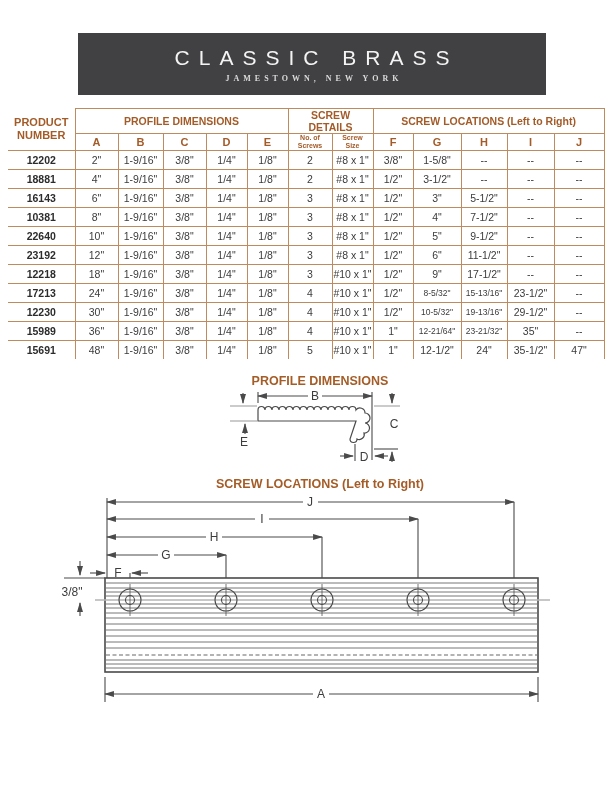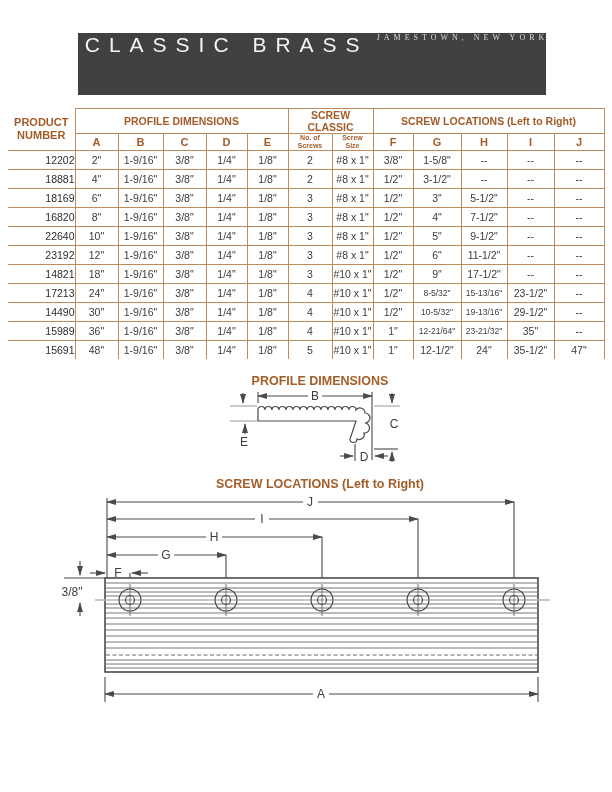--- a/index.html
+++ b/index.html
@@ -4,46 +4,46 @@
 <style>
   html,body{margin:0;padding:0;}
   body{
     width:612px;height:792px;position:relative;background:#ffffff;
     font-family:"Liberation Sans", sans-serif;overflow:hidden;
   }
   
   .banner{
     position:absolute;left:78px;top:33px;width:468px;height:62px;
     background:#414043;color:#f7f7f7;text-align:center;
-    display:flex;flex-direction:row;justify-content:center;gap:4px;
+    display:flex;flex-direction:column;justify-content:center;gap:4px;
   }
   .brand-name{
     font-size:21px;letter-spacing:9px;font-weight:400;color:#f4f4f4;
     text-indent:9px;white-space:nowrap;
   }
   .brand-loc{
-    font-family:"Liberation Serif", serif;font-size:8px;font-weight:400;
+    font-family:"Liberation Serif", serif;font-size:8px;font-weight:700;
     letter-spacing:4px;color:#dcdcdc;text-indent:4px;white-space:nowrap;
   }
   
   table.spec{
     position:absolute;left:8px;top:108px;width:596px;
     border-collapse:collapse;table-layout:fixed;
   }
   .spec th,.spec td{
     border:1.5px solid #c08a5f;text-align:center;vertical-align:middle;
     padding:0;white-space:pre-line;overflow:hidden;
   }
   .spec th{color:#a35b28;font-weight:700;}
   .spec .grp{font-size:10.5px;height:18px;}
   .spec .sub{font-size:11px;height:16px;}
   .spec .subsmall{font-size:7px;line-height:1.15;}
   .spec .corner{border-top:none;border-left:none;font-size:11px;line-height:1.2;}
   .spec td{font-size:10.5px;color:#3b3b3b;height:18px;white-space:nowrap;}
-  .spec td.prod{font-weight:400;color:#2c2c2c;border-left:none;text-align:right;}
+  .spec td.prod{font-weight:700;color:#2c2c2c;border-left:none;}
   .spec td.small{font-size:8.5px;}
   .spec tbody tr:last-child td{border-bottom:none;}
   
   .diagram-title{
     position:absolute;text-align:center;font-weight:700;font-size:12.5px;
     color:#a55d28;width:584px;left:28px;
   }
   #profile-title{top:374px;}
   #screw-title{top:477px;}
   svg{position:absolute;}
@@ -82,21 +82,21 @@
       <col style="width:48px">
       <col style="width:46px">
       <col style="width:47px">
     <col style="width:50px">
   </colgroup>
   <thead>
     <tr>
       <th class="corner" rowspan="2">PRODUCT
 NUMBER</th>
       <th class="grp" colspan="5">PROFILE DIMENSIONS</th>
-      <th class="grp" colspan="2">SCREW CLASSIC</th>
+      <th class="grp" colspan="2">SCREW DETAILS</th>
       <th class="grp" colspan="5">SCREW LOCATIONS (Left to Right)</th>
     </tr>
     <tr>
       <th class="sub">A</th>
       <th class="sub">B</th>
       <th class="sub">C</th>
       <th class="sub">D</th>
       <th class="sub">E</th>
       <th class="sub subsmall">No. of
 Screws</th>
@@ -134,36 +134,36 @@
         <td>1/8"</td>
         <td>2</td>
         <td>#8 x 1"</td>
         <td>1/2"</td>
         <td>3-1/2"</td>
         <td>--</td>
         <td>--</td>
         <td>--</td>
       </tr>
       <tr>
-        <td class="prod">18169</td>
+        <td class="prod">16143</td>
         <td>6"</td>
         <td>1-9/16"</td>
         <td>3/8"</td>
         <td>1/4"</td>
         <td>1/8"</td>
         <td>3</td>
         <td>#8 x 1"</td>
         <td>1/2"</td>
         <td>3"</td>
         <td>5-1/2"</td>
         <td>--</td>
         <td>--</td>
       </tr>
       <tr>
-        <td class="prod">16820</td>
+        <td class="prod">10381</td>
         <td>8"</td>
         <td>1-9/16"</td>
         <td>3/8"</td>
         <td>1/4"</td>
         <td>1/8"</td>
         <td>3</td>
         <td>#8 x 1"</td>
         <td>1/2"</td>
         <td>4"</td>
         <td>7-1/2"</td>
@@ -194,21 +194,21 @@
         <td>1/8"</td>
         <td>3</td>
         <td>#8 x 1"</td>
         <td>1/2"</td>
         <td>6"</td>
         <td>11-1/2"</td>
         <td>--</td>
         <td>--</td>
       </tr>
       <tr>
-        <td class="prod">14821</td>
+        <td class="prod">12218</td>
         <td>18"</td>
         <td>1-9/16"</td>
         <td>3/8"</td>
         <td>1/4"</td>
         <td>1/8"</td>
         <td>3</td>
         <td>#10 x 1"</td>
         <td>1/2"</td>
         <td>9"</td>
         <td>17-1/2"</td>
@@ -224,21 +224,21 @@
         <td>1/8"</td>
         <td>4</td>
         <td>#10 x 1"</td>
         <td>1/2"</td>
         <td class="small">8-5/32"</td>
         <td class="small">15-13/16"</td>
         <td>23-1/2"</td>
         <td>--</td>
       </tr>
       <tr>
-        <td class="prod">14490</td>
+        <td class="prod">12230</td>
         <td>30"</td>
         <td>1-9/16"</td>
         <td>3/8"</td>
         <td>1/4"</td>
         <td>1/8"</td>
         <td>4</td>
         <td>#10 x 1"</td>
         <td>1/2"</td>
         <td class="small">10-5/32"</td>
         <td class="small">19-13/16"</td>

